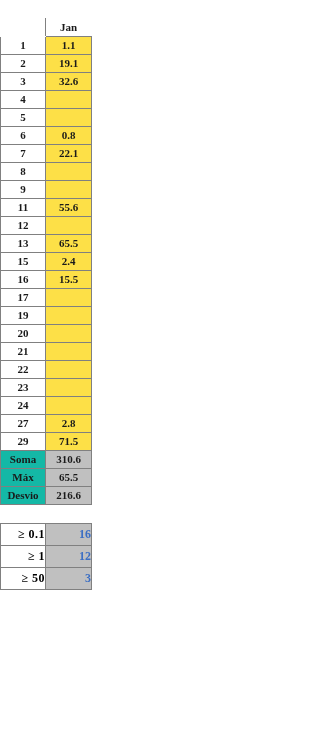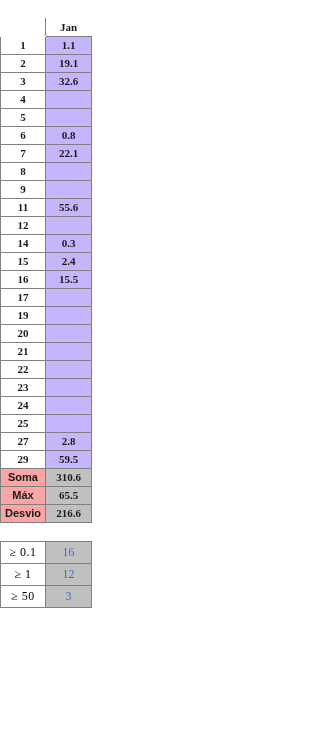--- a/index.html
+++ b/index.html
@@ -66,31 +66,31 @@
   }
 
   
   .idx {
     background: #ffffff;
     color: #1a1a1a;
     font-size: 12px;
     border-left: 1px solid #ffffff;
   }
   .val {
-    background: #c4b5fd;
+    background: #fde047;
     color: #1a1a1a;
     font-size: 12px;
     border-right: 1px solid #ffffff;
   }
 
   
   .sum-label {
-    background: #fca5a5;
+    background: #14b8a6;
     color: #000000;
-    font-family: Liberation Sans, sans-serif;
+    font-family: Liberation Serif, serif;
     font-size: 12px;
     font-weight: bold;
     text-align: center;
     border-left: 1px solid #ffffff;
   }
   .sum-val {
     background: #c0c0c0;
     color: #3c6fc4;
     font-size: 12px;
     font-weight: bold;
@@ -103,26 +103,26 @@
   
   table.thresh {
     border-collapse: collapse;
     table-layout: fixed;
     width: 91px;
     margin: 0;
   }
   table.thresh td {
     padding: 0;
     margin: 0;
-    text-align: center;
+    text-align: right;
     vertical-align: middle;
     height: 22px;
     box-sizing: border-box;
     border: 1px solid #808080;
-    font-weight: normal;
+    font-weight: bold;
     overflow: hidden;
     white-space: nowrap;
   }
   col.t-lbl { width: 45px; }
   col.t-val { width: 46px; }
   .th-lbl {
     background: #ffffff;
     color: #000000;
     font-size: 12px;
     letter-spacing: 0.5px;
@@ -188,22 +188,22 @@
         </tr>
       <tr>
           <td class="idx">11</td>
           <td class="val">55.6</td>
         </tr>
       <tr>
           <td class="idx">12</td>
           <td class="val"></td>
         </tr>
       <tr>
-          <td class="idx">14</td>
-          <td class="val">0.3</td>
+          <td class="idx">13</td>
+          <td class="val">65.5</td>
         </tr>
       <tr>
           <td class="idx">15</td>
           <td class="val">2.4</td>
         </tr>
       <tr>
           <td class="idx">16</td>
           <td class="val">15.5</td>
         </tr>
       <tr>
@@ -228,30 +228,26 @@
         </tr>
       <tr>
           <td class="idx">23</td>
           <td class="val"></td>
         </tr>
       <tr>
           <td class="idx">24</td>
           <td class="val"></td>
         </tr>
       <tr>
-          <td class="idx">25</td>
-          <td class="val"></td>
-        </tr>
-      <tr>
           <td class="idx">27</td>
           <td class="val">2.8</td>
         </tr>
       <tr>
           <td class="idx">29</td>
-          <td class="val">59.5</td>
+          <td class="val">71.5</td>
         </tr>
 
       <tr>
           <td class="sum-label">Soma</td>
           <td class="sum-val">310.6</td>
         </tr>
       <tr>
           <td class="sum-label">Máx</td>
           <td class="sum-val">65.5</td>
         </tr>

